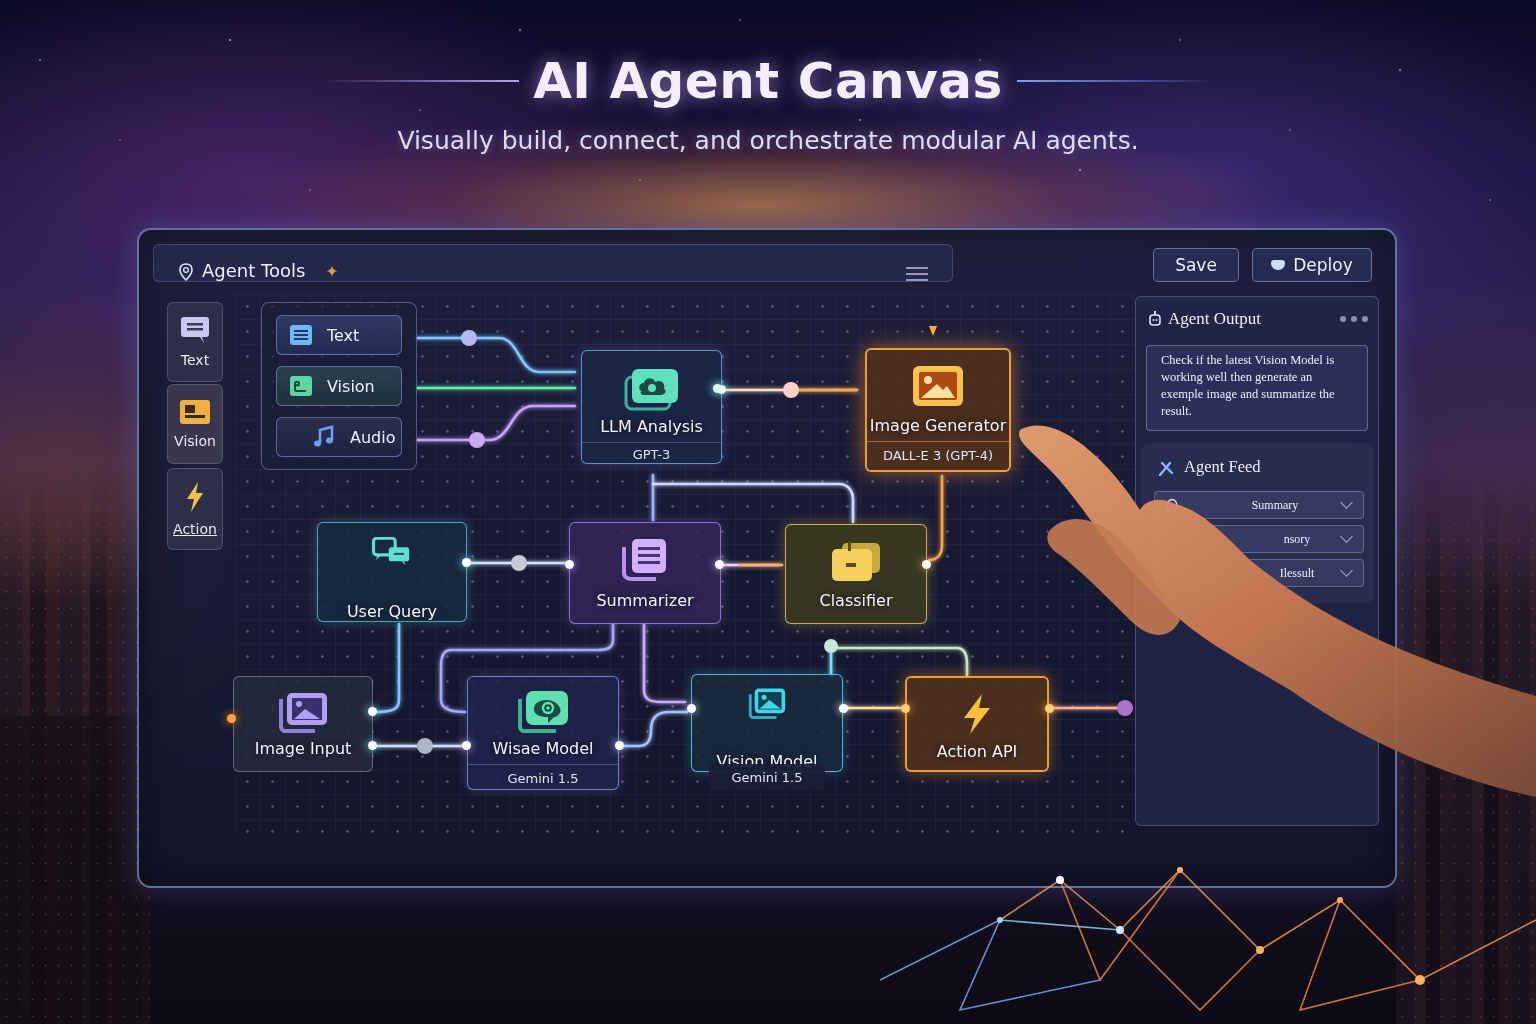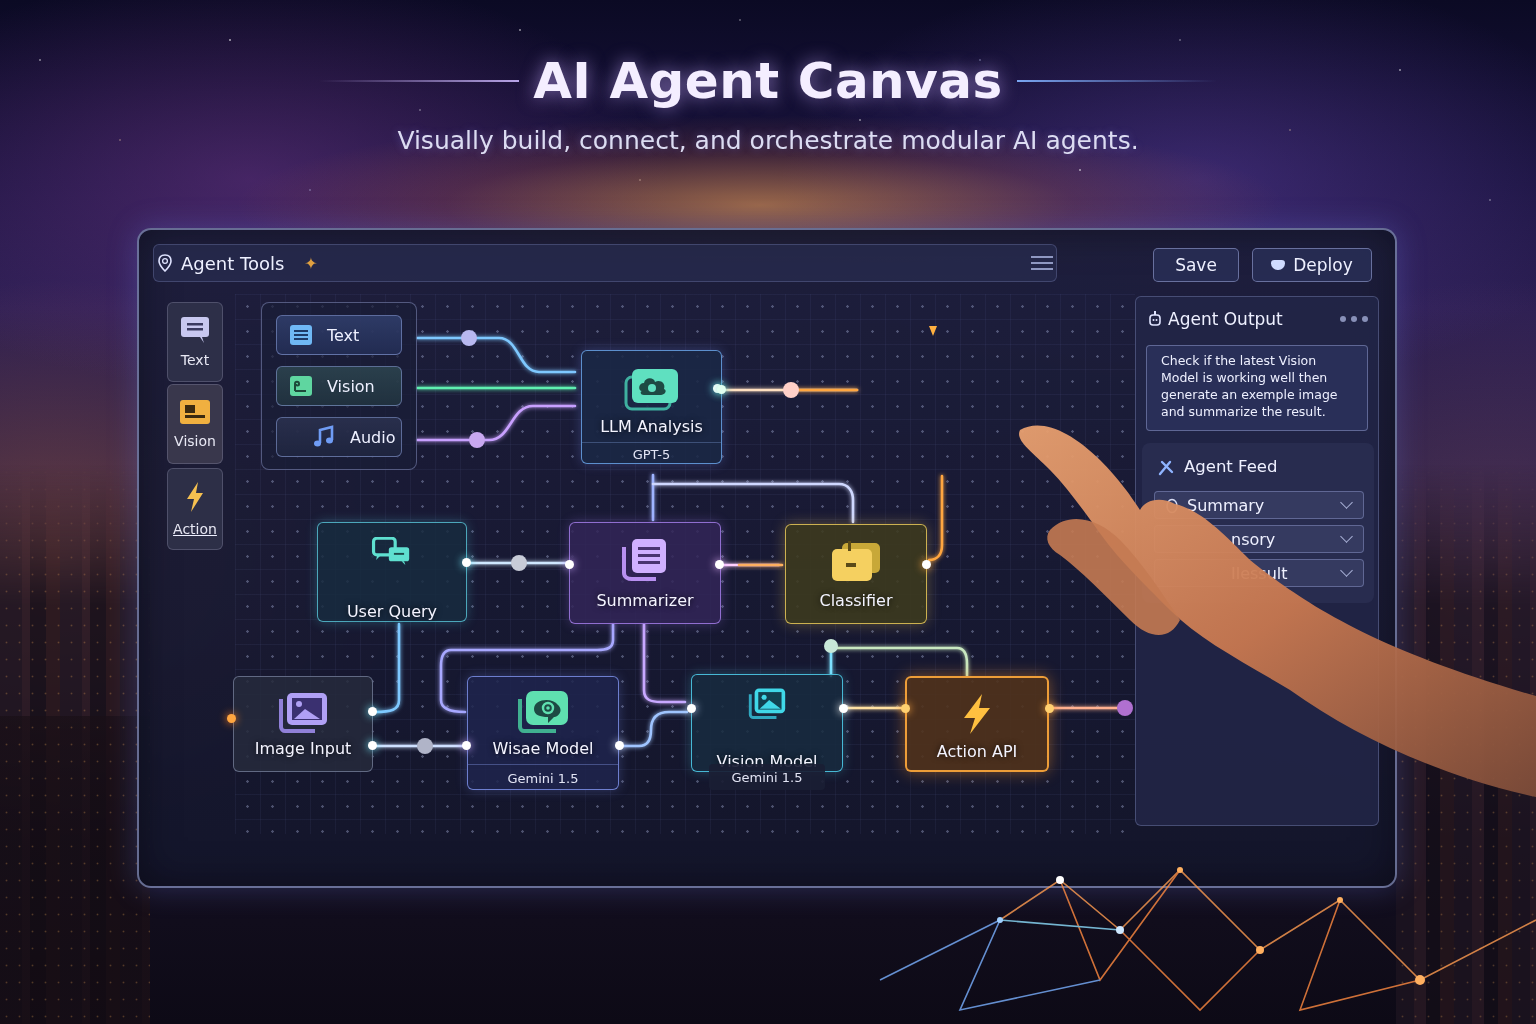--- a/index.html
+++ b/index.html
@@ -63,22 +63,22 @@
     text-shadow: 0 0 18px rgba(200,170,255,.6); letter-spacing: .5px; }
   .hero-sub { position: absolute; top: 126px; left: 0; width: 1536px; text-align: center; font-size: 25px; color: #dcdcf2;
     text-shadow: 0 0 8px rgba(150,150,255,.4); }
 
   
   .window { position: absolute; left: 137px; top: 228px; width: 1260px; height: 660px;
     border-radius: 14px; border: 2px solid rgba(170,180,230,.55);
     background: linear-gradient(180deg, rgba(28,30,58,.93), rgba(20,22,44,.93));
     box-shadow: 0 0 30px rgba(120,140,255,.25), inset 0 0 40px rgba(0,0,0,.4);
     overflow: hidden; }
-  .toolbar { position: absolute; left: 14px; top: 14px; width: 904px; height: 38px; border-radius: 6px;
-    background: rgba(40,44,80,.7); border: 1px solid rgba(120,130,180,.35); display: flex; align-items: center; padding: 0 3px; gap: 8px; }
+  .toolbar { position: absolute; left: 14px; top: 14px; width: 800px; height: 38px; border-radius: 6px;
+    background: rgba(40,44,80,.7); border: 1px solid rgba(120,130,180,.35); display: flex; align-items: flex-end; padding: 0 24px; gap: 8px; }
   .toolbar .title { font-size: 18px; color: #eef0ff; }
   .toolbar .spark { color: #e0a040; font-size: 16px; margin-left: 12px; }
   .toolbar .menu { margin-left: auto; width: 22px; display: flex; flex-direction: column; gap: 4px; cursor: pointer; }
   .toolbar .menu span { display: block; height: 2px; background: #8f98c2; }
 
   .btn { position: absolute; top: 18px; height: 34px; border-radius: 5px; border: 1.5px solid rgba(150,160,210,.6);
     background: rgba(40,46,86,.85); color: #eef0ff; font-size: 17px; display: flex; align-items: center; justify-content: center; gap: 8px; cursor: pointer; }
   .btn.save { left: 1014px; width: 86px; }
   .btn.deploy { left: 1113px; width: 120px; }
   .heart { width: 14px; height: 10px; background: #d0dcff; border-radius: 4px 4px 8px 8px; }
@@ -116,30 +116,30 @@
   .n-purple { border: 1.5px solid rgba(170,130,240,.8); background: rgba(50,38,88,.85); box-shadow: 0 0 12px rgba(160,120,240,.3); }
   .n-olive { border: 1.5px solid rgba(230,200,90,.85); background: rgba(62,58,30,.88); box-shadow: 0 0 14px rgba(230,190,80,.35); }
   .n-orange { border: 2px solid rgba(255,170,60,.9); background: rgba(80,50,28,.9); box-shadow: 0 0 22px rgba(255,150,40,.55); }
   .n-blue { border: 1.5px solid rgba(130,150,240,.8); background: rgba(30,36,78,.85); box-shadow: 0 0 12px rgba(120,140,240,.3); }
   .n-slate { border: 1.5px solid rgba(140,150,180,.6); background: rgba(38,42,60,.85); }
 
   .port { position: absolute; width: 9px; height: 9px; border-radius: 50%; background: #fff; box-shadow: 0 0 8px currentColor; }
 
   
   .panel { position: absolute; left: 996px; top: 66px; width: 244px; height: 530px; border-radius: 6px;
-    border: 1px solid rgba(130,140,190,.4); background: rgba(34,38,72,.85); }
+    border: 1px solid rgba(130,140,190,.4); background: rgba(34,38,72,.85); font-family: Liberation Serif, serif; }
   .panel-head { position: absolute; left: 12px; top: 12px; width: 220px; display: flex; align-items: center; gap: 6px; font-size: 17px; }
   .dots { margin-left: auto; display: flex; gap: 5px; }
   .dots span { width: 6px; height: 6px; border-radius: 50%; background: #8890b8; }
   .output-box { position: absolute; left: 10px; top: 48px; width: 222px; height: 86px; border-radius: 4px;
     border: 1px solid rgba(150,160,210,.5); background: rgba(44,50,92,.8); padding: 6px 14px; font-size: 12.5px; line-height: 17px; color: #eef0ff; }
   .feed { position: absolute; left: 6px; top: 146px; width: 232px; height: 160px; border-radius: 8px; background: rgba(44,48,84,.7); }
   .feed-head { position: absolute; left: 16px; top: 14px; display: flex; align-items: flex-end; gap: 10px; font-size: 16.5px; }
   .feed-item { position: absolute; left: 12px; width: 210px; height: 28px; border-radius: 4px; border: 1px solid rgba(140,150,200,.5);
-    background: rgba(58,64,104,.7); display: flex; align-items: center; padding-left: 32px; font-size: 16px; cursor: pointer; }
+    background: rgba(58,64,104,.7); display: flex; align-items: center; padding-left: 32px; font-size: 12px; cursor: pointer; justify-content: center; }
   .feed-item .chev { position: absolute; right: 12px; top: 6px; width: 9px; height: 9px; border-right: 1.5px solid #aab2d8; border-bottom: 1.5px solid #aab2d8; transform: rotate(45deg); }
 
   
   .hand { position: absolute; left: 1010px; top: 400px; width: 540px; height: 400px; pointer-events: none; }
 
   
   .net { position: absolute; left: 0; top: 860px; width: 1536px; height: 164px; pointer-events: none; }
 </style>
 </head>
 <body>
@@ -298,23 +298,33 @@
   </div>
 
   <div class="node n-blue" style="left:442px; top:120px; width:141px; height:114px; background:rgba(26,40,70,.88); border-color:rgba(110,170,240,.8);">
     <svg style="margin-top:16px;" width="56" height="44" viewBox="0 0 56 44">
         <rect x="2" y="10" width="44" height="32" rx="6" fill="none" stroke="#3fb0a0" stroke-width="3"></rect>
         <rect x="8" y="2" width="46" height="34" rx="6" fill="#5fe0c0"></rect>
         <path d="M18 24 C14 24 14 16 20 16 C21 10 30 10 31 15 C36 12 42 16 40 22 C44 24 40 28 37 28 H20 C16 28 16 24 18 24Z" fill="#1e4a44"></path>
         <circle cx="28" cy="21" r="4" fill="#5fe0c0"></circle>
       </svg>
     <span class="nlbl" style="margin-top:6px;">LLM Analysis</span>
-    <span class="nsub" style="border-top:1px solid rgba(130,160,220,.35); margin-top:6px;">GPT-5</span>
-  </div>
-
+    <span class="nsub" style="border-top:1px solid rgba(130,160,220,.35); margin-top:6px;">GPT-3</span>
+  </div>
+
+  <div class="node n-orange" style="left:726px; top:118px; width:146px; height:124px;">
+    <svg style="margin-top:14px;" width="54" height="44" viewBox="0 0 54 44">
+        <rect x="2" y="2" width="50" height="40" rx="6" fill="#ffc050"></rect>
+        <rect x="8" y="8" width="38" height="28" rx="2" fill="#b04818"></rect>
+        <circle cx="17" cy="16" r="4" fill="#ffe0a0"></circle>
+        <path d="M10 34 L26 20 L32 26 L36 22 L44 34Z" fill="#ffe0a0"></path>
+      </svg>
+    <span class="nlbl" style="margin-top:8px;">Image Generator</span>
+    <span class="nsub" style="border-top:1px solid rgba(255,170,80,.5); margin-top:6px; padding-top:6px;">DALL-E 3 (GPT-4)</span>
+  </div>
 
   <div class="node n-teal" style="left:178px; top:292px; width:150px; height:100px;">
     <svg style="margin-top:14px;" width="62" height="44" viewBox="0 0 62 44">
         <rect x="2" y="2" width="34" height="26" rx="5" fill="none" stroke="#5fe0d0" stroke-width="5"></rect>
         <path d="M8 28 L6 36 L14 28" fill="#5fe0d0"></path>
         <rect x="26" y="16" width="32" height="22" rx="4" fill="#5fe0d0"></rect>
         <path d="M46 38 L52 44 L50 38Z" fill="#5fe0d0"></path>
         <rect x="34" y="25" width="16" height="3" fill="#1d4a4a"></rect>
       </svg>
     <span class="nlbl" style="margin-top:8px;">User Query</span>

